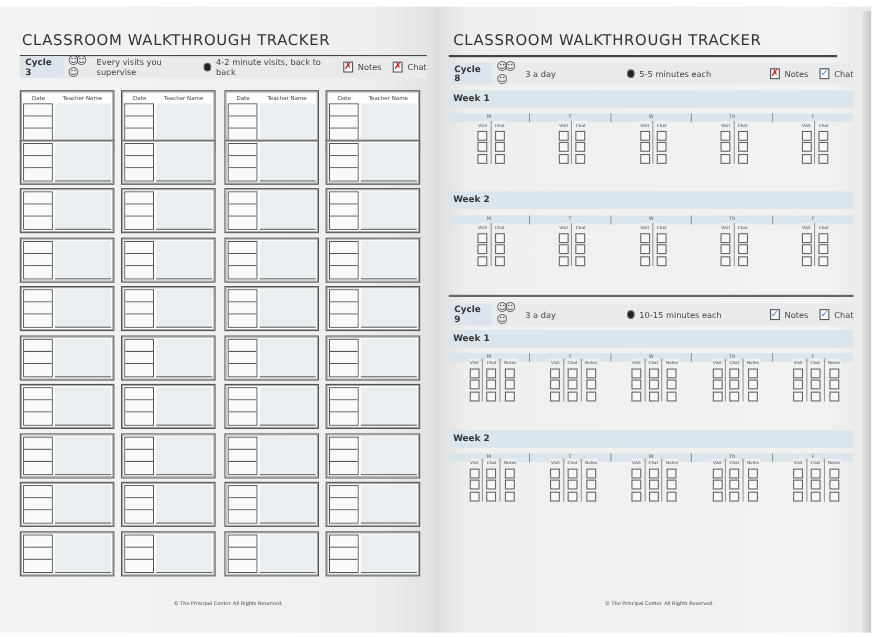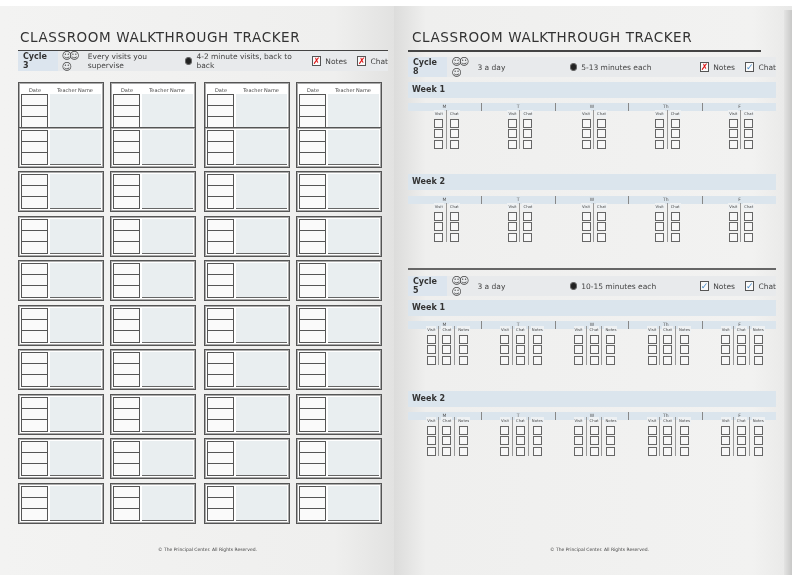--- a/index.html
+++ b/index.html
@@ -483,21 +483,21 @@
 
   <div class="page right">
     <div class="title" style="left:18px;top:23px">CLASSROOM WALKTHROUGH TRACKER</div>
     <div class="title-rule" style="left:14px;top:44px;width:353px"></div>
     <div id="rcontent">
         <div class="cyclebar" style="left: 14px; top: 51px; width: 368px;">
           <span class="cyclelabel">Cycle 8</span>
           <span class="ic people">☺☺☺</span>
           <span style="width: 80px;">3 a day</span>
           <span class="ic watch" style="margin-left: 20px;"></span>
-          <span style="width: 120px;">5-13 minutes each</span>
+          <span style="width: 120px;">5-5 minutes each</span>
           <span class="ic cb x">✗</span>
           <span>Notes</span>
           <span class="ic cb v">✓</span>
           <span>Chat</span>
         </div>
         <div class="weekbar" style="top: 76px;">Week 1</div>
         <div class="daybar" style="top: 97px;">
           <div>M</div>
           <div>T</div>
           <div>W</div>
@@ -647,21 +647,21 @@
           </div>
           <div class="cbcol">
             <span class="lab">Chat</span>
             <div class="box"></div>
             <div class="box"></div>
             <div class="box"></div>
           </div>
         </div>
         <div class="sep" style="top: 262px;"></div>
         <div class="cyclebar" style="left: 14px; top: 270px; width: 368px;">
-          <span class="cyclelabel">Cycle 5</span>
+          <span class="cyclelabel">Cycle 9</span>
           <span class="ic people">☺☺☺</span>
           <span style="width: 80px;">3 a day</span>
           <span class="ic watch" style="margin-left: 20px;"></span>
           <span style="width: 120px;">10-15 minutes each</span>
           <span class="ic cb v">✓</span>
           <span>Notes</span>
           <span class="ic cb v">✓</span>
           <span>Chat</span>
         </div>
         <div class="weekbar" style="top: 294px;">Week 1</div>

